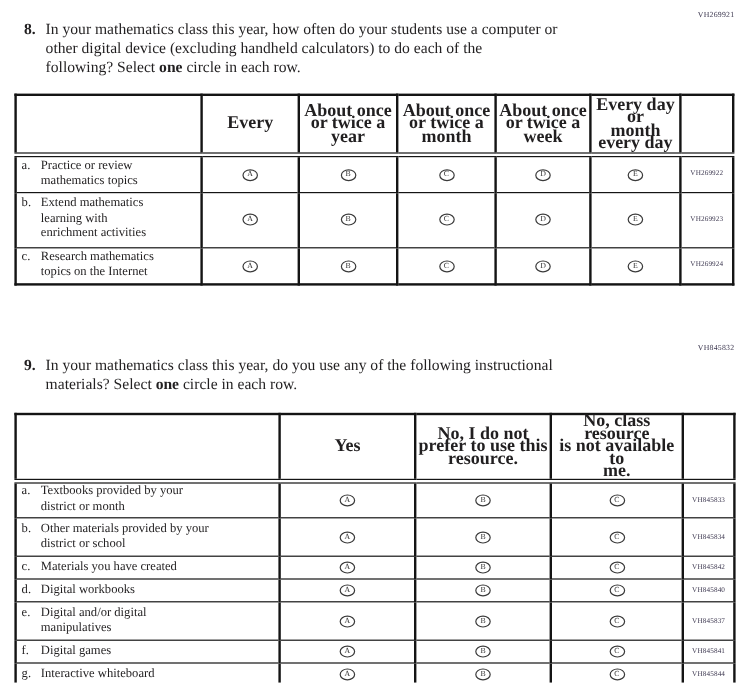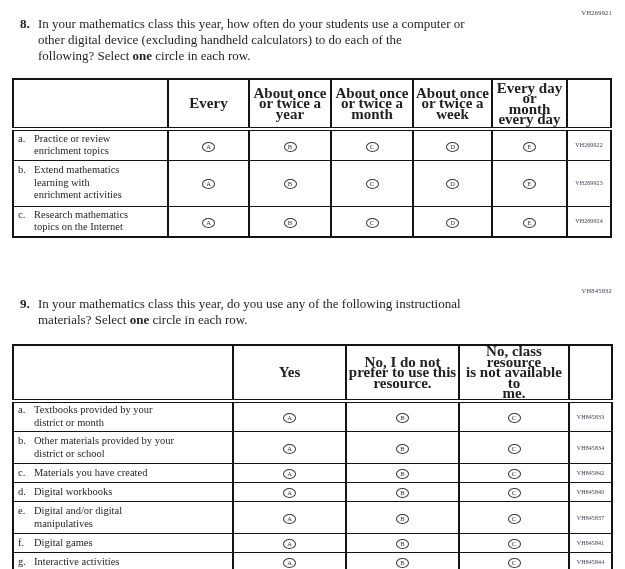--- a/index.html
+++ b/index.html
@@ -88,21 +88,21 @@
 every day</th>
         <th></th>
       </tr>
     </thead>
     <tbody>
       <tr style="height:31px">
         <td class="lbl">
           <div class="lblflex">
               <span class="ltr">a.</span>
               <span class="ltxt">Practice or review
-enrichment topics</span>
+mathematics topics</span>
             </div>
         </td>
         <td class="opt"><span class="circle">A</span></td>
         <td class="opt"><span class="circle">B</span></td>
         <td class="opt"><span class="circle">C</span></td>
         <td class="opt"><span class="circle">D</span></td>
         <td class="opt"><span class="circle">E</span></td>
         <td class="codecell">VH269922</td>
       </tr>
       <tr style="height:46px">
@@ -241,21 +241,21 @@
         </td>
         <td class="opt"><span class="circle">A</span></td>
         <td class="opt"><span class="circle">B</span></td>
         <td class="opt"><span class="circle">C</span></td>
         <td class="codecell">VH845841</td>
       </tr>
       <tr style="height:19px">
         <td class="lbl">
           <div class="lblflex">
               <span class="ltr">g.</span>
-              <span class="ltxt">Interactive activities</span>
+              <span class="ltxt">Interactive whiteboard</span>
             </div>
         </td>
         <td class="opt"><span class="circle">A</span></td>
         <td class="opt"><span class="circle">B</span></td>
         <td class="opt"><span class="circle">C</span></td>
         <td class="codecell">VH845844</td>
       </tr>
     </tbody>
   </table>
 

